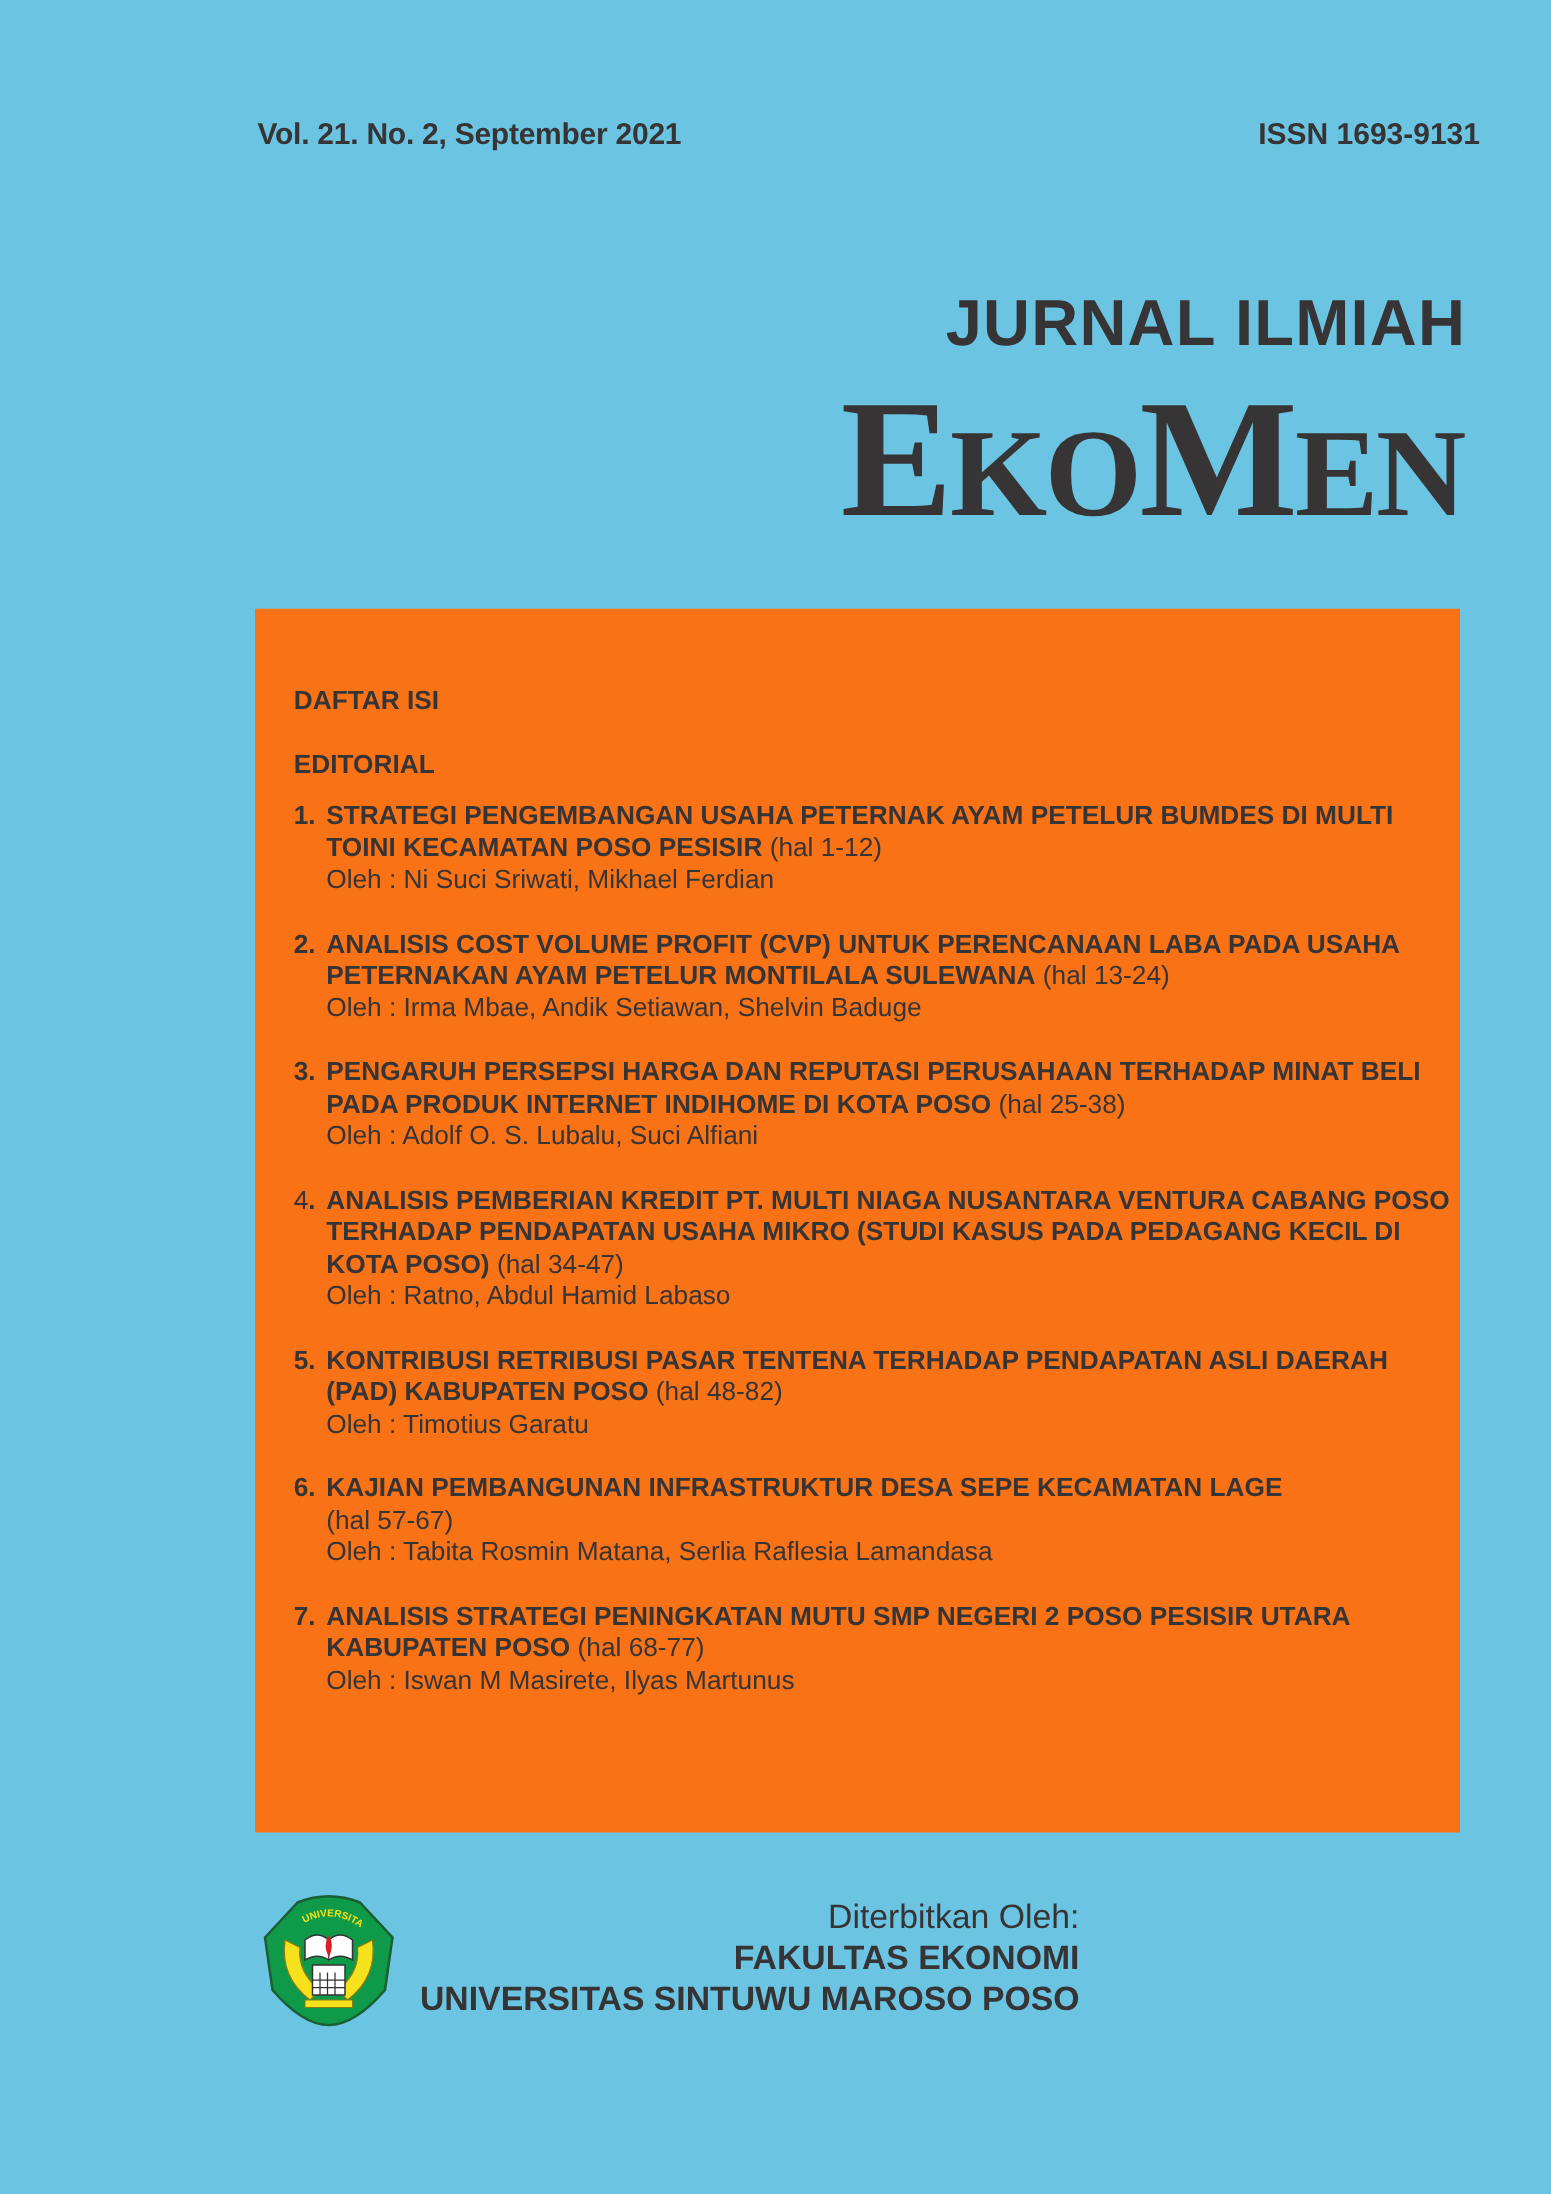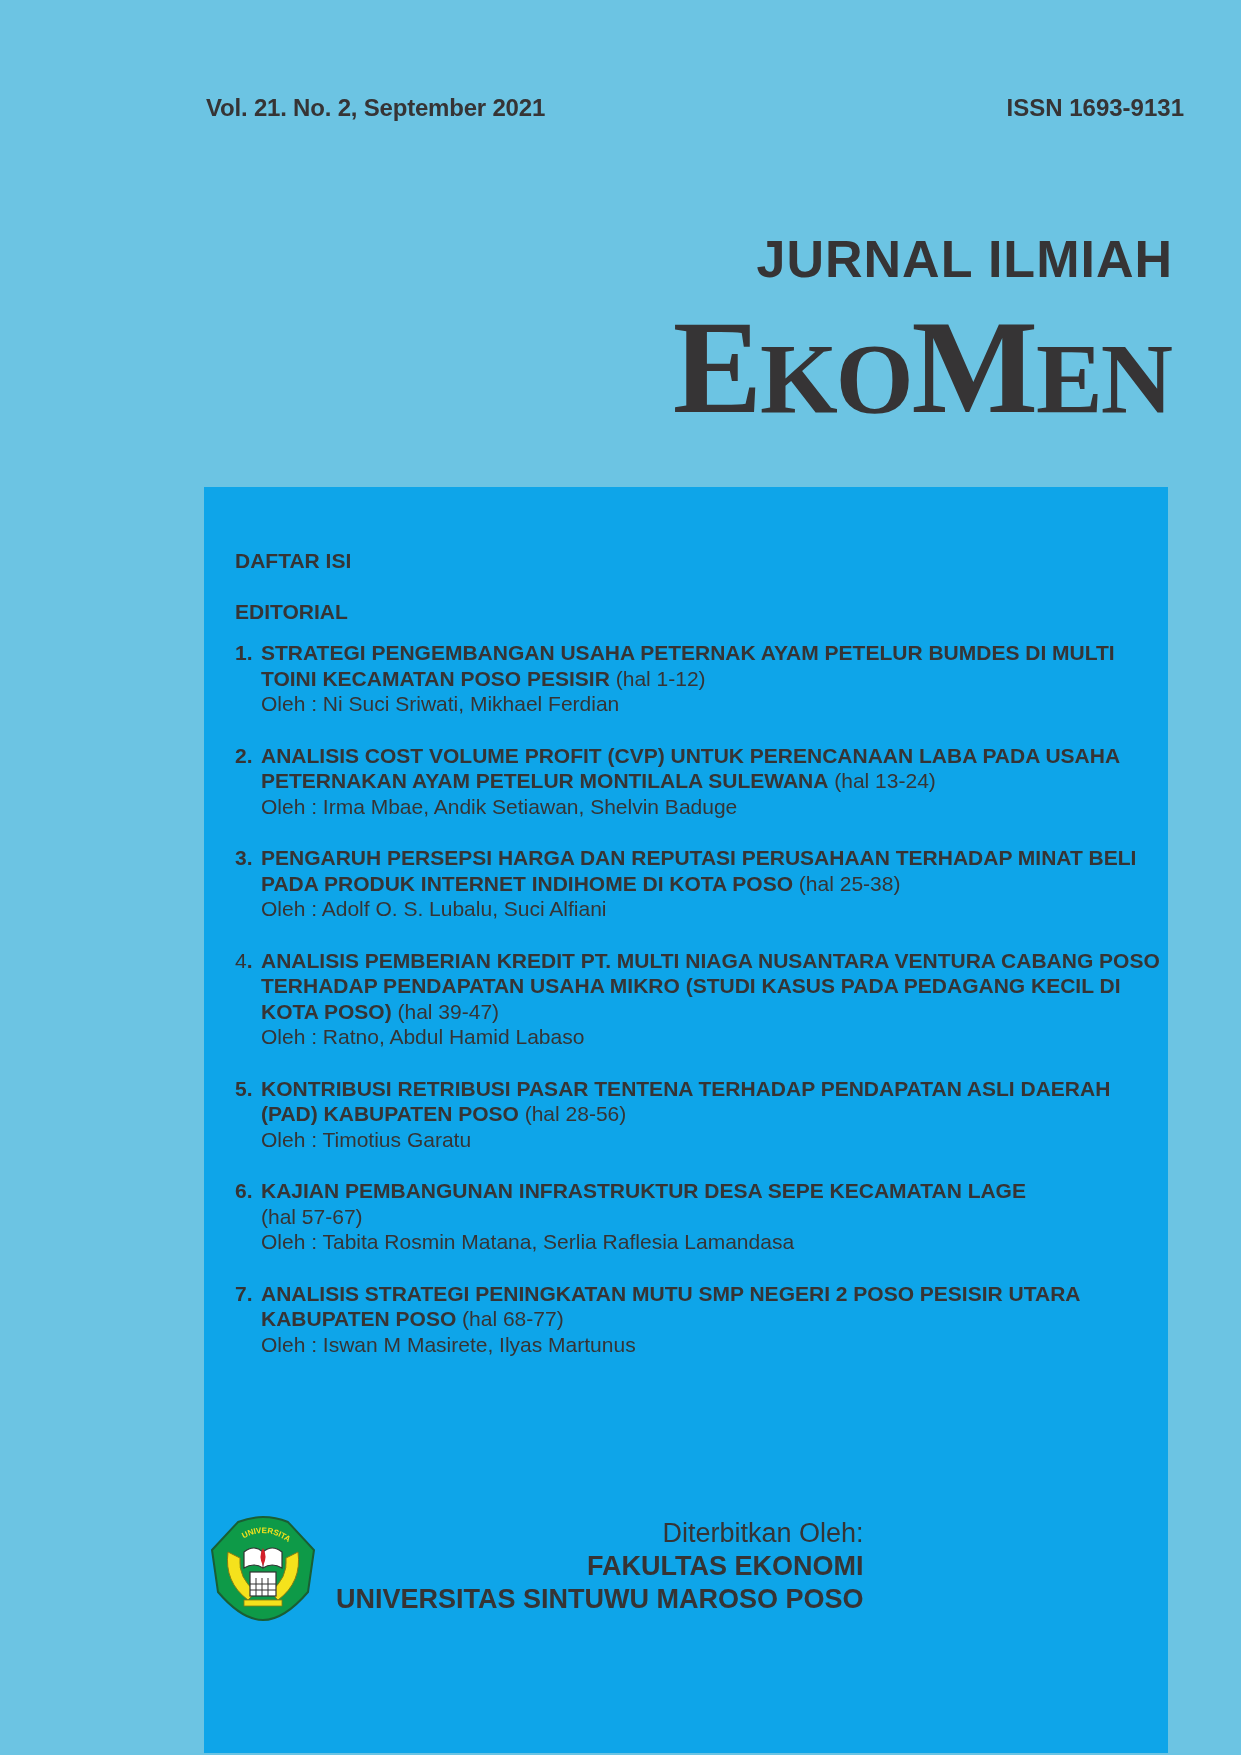--- a/index.html
+++ b/index.html
@@ -34,22 +34,22 @@
       font-weight: bold;
       line-height: 1;
       white-space: nowrap;
       letter-spacing: -2px;
     }
     .ekomen .big { font-size: 134px; }
     .ekomen .small { font-size: 100px; }
 
     .toc-box {
       position: absolute; left: 204px; top: 487px;
-      width: 964px; height: 1266px;
-      background: #0ea5e9;
+      width: 964px; height: 979px;
+      background: #f97316;
       padding: 62px 0 0 31px;
     }
     .toc-heading {
       font-size: 21px; font-weight: bold;
       line-height: 24px;
     }
     .toc-heading.daftar { margin-bottom: 27px; }
     .toc-heading.editorial { margin-bottom: 16px; }
 
     .toc-item {
@@ -113,28 +113,28 @@
   <div class="toc-item">
     <span class="num"><span>3</span>.</span>
     <span class="title">PENGARUH PERSEPSI HARGA DAN REPUTASI PERUSAHAAN TERHADAP MINAT BELI PADA PRODUK INTERNET INDIHOME DI KOTA POSO</span>
     <span class="pages">(hal 25-38)</span>
     <span class="authors">Oleh : Adolf O. S. Lubalu, Suci Alfiani</span>
   </div>
 
   <div class="toc-item">
     <span class="num"><span class="n-reg">4</span>.</span>
     <span class="title">ANALISIS PEMBERIAN KREDIT PT. MULTI NIAGA NUSANTARA VENTURA CABANG POSO TERHADAP PENDAPATAN USAHA MIKRO (STUDI KASUS PADA PEDAGANG KECIL DI KOTA POSO)</span>
-    <span class="pages">(hal 39-47)</span>
+    <span class="pages">(hal 34-47)</span>
     <span class="authors">Oleh : Ratno, Abdul Hamid Labaso</span>
   </div>
 
   <div class="toc-item">
     <span class="num"><span>5</span>.</span>
     <span class="title">KONTRIBUSI RETRIBUSI PASAR TENTENA TERHADAP PENDAPATAN ASLI DAERAH (PAD) KABUPATEN POSO</span>
-    <span class="pages">(hal 28-56)</span>
+    <span class="pages">(hal 48-82)</span>
     <span class="authors">Oleh : Timotius Garatu</span>
   </div>
 
   <div class="toc-item">
     <span class="num"><span>6</span>.</span>
     <span class="title">KAJIAN PEMBANGUNAN INFRASTRUKTUR DESA SEPE KECAMATAN LAGE</span>
     <br>
     <span class="pages">(hal 57-67)</span>
     <span class="authors">Oleh : Tabita Rosmin Matana, Serlia Raflesia Lamandasa</span>
   </div>

